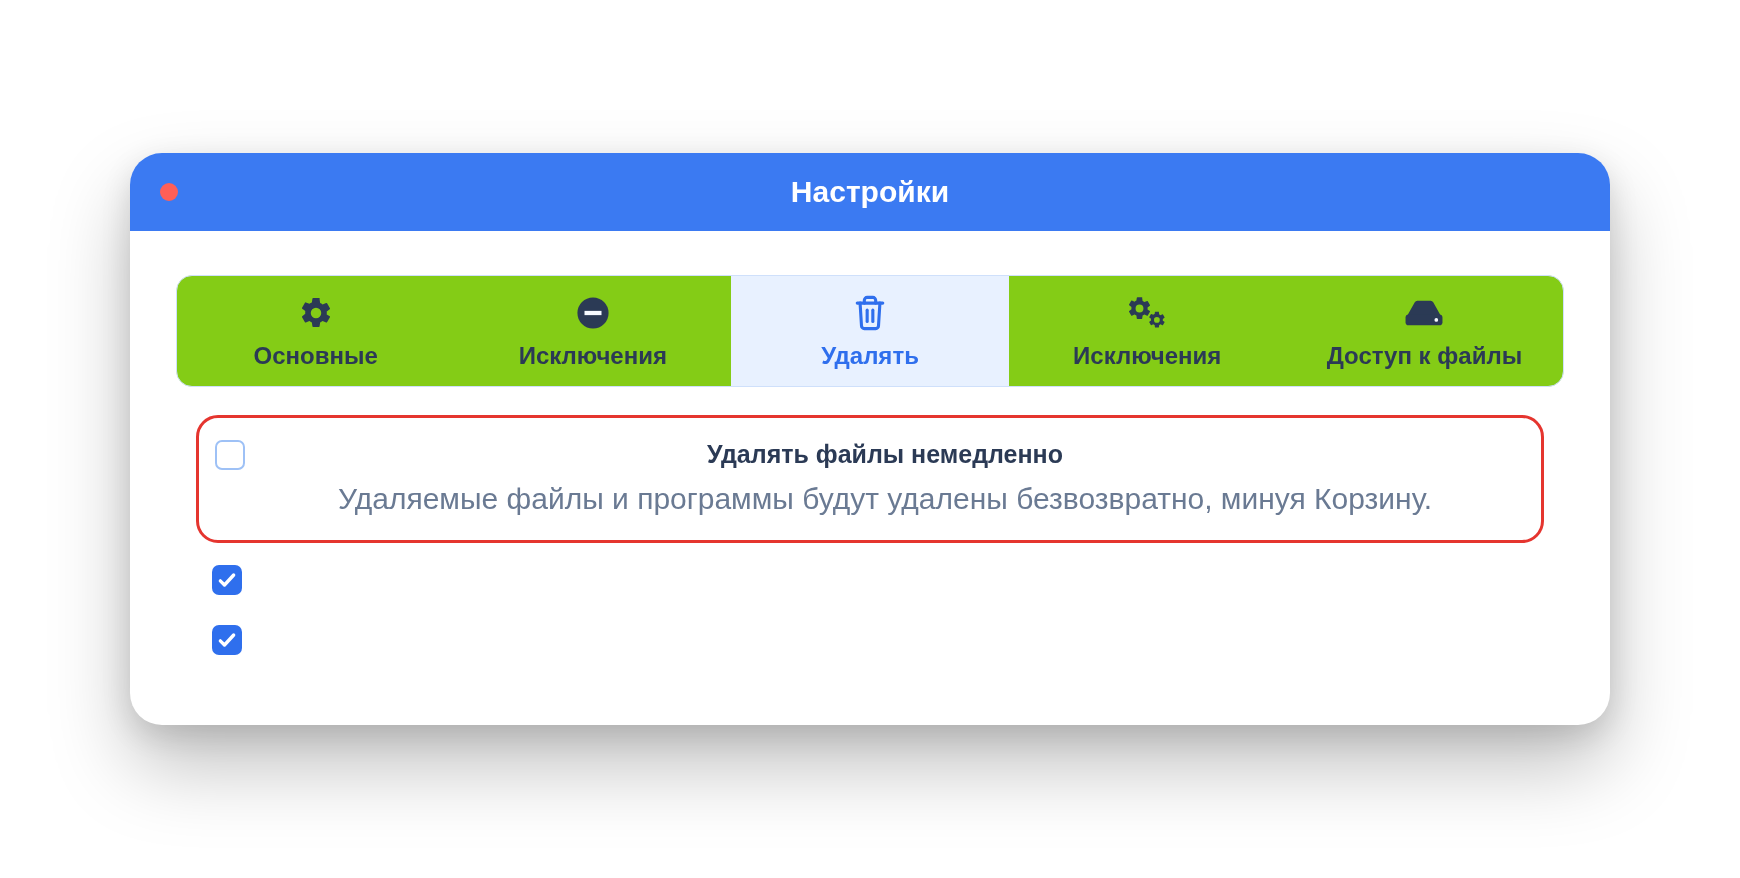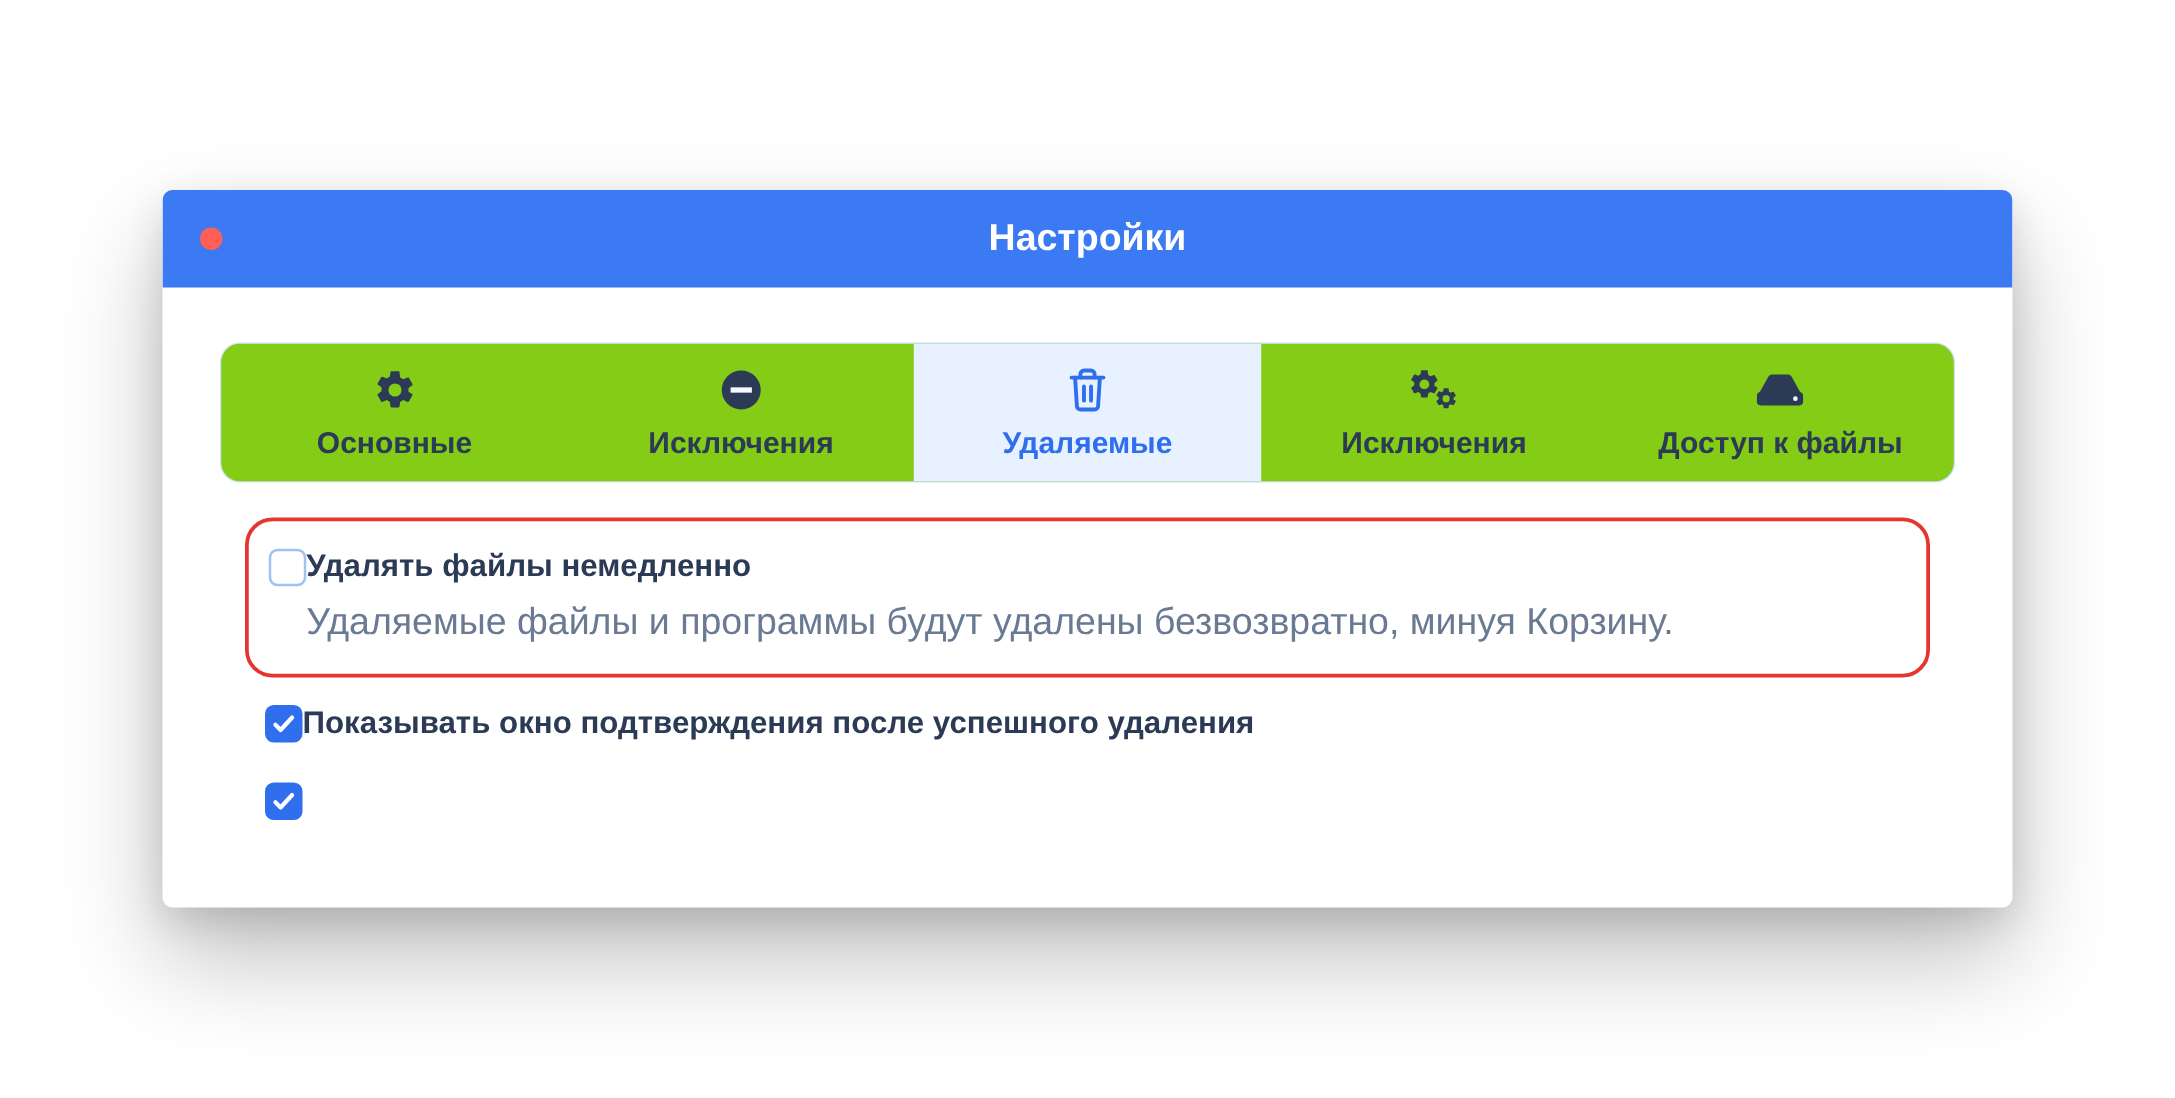--- a/index.html
+++ b/index.html
@@ -7,24 +7,25 @@
     width: 1740px;
     height: 878px;
     font-family: -apple-system, BlinkMacSystemFont, "Segoe UI", Helvetica, Arial, sans-serif;
     background: #ffffff;
     display: flex;
     align-items: center;
     justify-content: center;
   }
   .window {
     width: 1480px;
-    border-radius: 8px;
+    border-radius: 32px;
     background: #ffffff;
     box-shadow: 0 40px 80px rgba(0,0,0,0.25), 0 10px 30px rgba(0,0,0,0.12);
     overflow: hidden;
+    text-align: center;
   }
   .titlebar {
     background: #3b7af2;
     height: 78px;
     position: relative;
     display: flex;
     align-items: center;
     justify-content: center;
   }
   .traffic-light {
@@ -162,21 +163,21 @@
       <div class="tab active">
         <span class="tab-icon">
           <svg width="34" height="38" viewBox="0 0 24 26" fill="none" stroke="#2f6fed" stroke-width="2.2" stroke-linecap="round" stroke-linejoin="round">
               <path d="M3 6h18"></path>
               <path d="M8 6V4a2 2 0 0 1 2-2h4a2 2 0 0 1 2 2v2"></path>
               <path d="M5 6l1 16a2 2 0 0 0 2 2h8a2 2 0 0 0 2-2l1-16"></path>
               <line x1="10" y1="11" x2="10" y2="19"></line>
               <line x1="14" y1="11" x2="14" y2="19"></line>
             </svg>
         </span>
-        <span class="tab-label">Удаляемые</span>
+        <span class="tab-label">Удалять</span>
       </div>
 
       <div class="tab">
         <span class="tab-icon">
           <svg width="42" height="36" viewBox="0 0 28 24" fill="#2b3a55">
             <g transform="translate(0,0) scale(0.75)">
                 <path d="M19.14,12.94a7.07,7.07,0,0,0,.06-.94,7.07,7.07,0,0,0-.06-.94l2.03-1.58a.5.5,0,0,0,.12-.64l-1.92-3.32a.5.5,0,0,0-.6-.22l-2.39.96a7,7,0,0,0-1.62-.94l-.36-2.54A.5.5,0,0,0,13.9,2h-3.8a.5.5,0,0,0-.5.42L9.24,4.96a7,7,0,0,0-1.62.94l-2.39-.96a.5.5,0,0,0-.6.22L2.71,8.48a.5.5,0,0,0,.12.64L4.86,10.7a7.07,7.07,0,0,0-.06.94,7.07,7.07,0,0,0,.06.94L2.83,14.16a.5.5,0,0,0-.12.64l1.92,3.32a.5.5,0,0,0,.6.22l2.39-.96a7,7,0,0,0,1.62.94l.36,2.54a.5.5,0,0,0,.5.42h3.8a.5.5,0,0,0,.5-.42l.36-2.54a7,7,0,0,0,1.62-.94l2.39.96a.5.5,0,0,0,.6-.22l1.92-3.32a.5.5,0,0,0-.12-.64ZM12,15.5A3.5,3.5,0,1,1,15.5,12,3.5,3.5,0,0,1,12,15.5Z"></path>
               </g>
             <g transform="translate(14,10) scale(0.55)">
                 <path d="M19.14,12.94a7.07,7.07,0,0,0,.06-.94,7.07,7.07,0,0,0-.06-.94l2.03-1.58a.5.5,0,0,0,.12-.64l-1.92-3.32a.5.5,0,0,0-.6-.22l-2.39.96a7,7,0,0,0-1.62-.94l-.36-2.54A.5.5,0,0,0,13.9,2h-3.8a.5.5,0,0,0-.5.42L9.24,4.96a7,7,0,0,0-1.62.94l-2.39-.96a.5.5,0,0,0-.6.22L2.71,8.48a.5.5,0,0,0,.12.64L4.86,10.7a7.07,7.07,0,0,0-.06.94,7.07,7.07,0,0,0,.06.94L2.83,14.16a.5.5,0,0,0-.12.64l1.92,3.32a.5.5,0,0,0,.6.22l2.39-.96a7,7,0,0,0,1.62.94l.36,2.54a.5.5,0,0,0,.5.42h3.8a.5.5,0,0,0,.5-.42l.36-2.54a7,7,0,0,0,1.62-.94l2.39.96a.5.5,0,0,0,.6-.22l1.92-3.32a.5.5,0,0,0-.12-.64ZM12,15.5A3.5,3.5,0,1,1,15.5,12,3.5,3.5,0,0,1,12,15.5Z"></path>
@@ -208,23 +209,20 @@
           <div class="opt-desc">Удаляемые файлы и программы будут удалены безвозвратно, минуя Корзину.</div>
         </div>
       </div>
 
       <div class="option">
         <div class="checkbox checked">
           <svg width="20" height="20" viewBox="0 0 24 24" fill="none" stroke="#ffffff" stroke-width="4" stroke-linecap="round" stroke-linejoin="round">
               <polyline points="4 13 9 18 20 6"></polyline>
             </svg>
         </div>
-        <div class="opt-text">
-          <div class="opt-title">Показывать окно подтверждения после успешного удаления</div>
-        </div>
       </div>
 
       <div class="option">
         <div class="checkbox checked">
           <svg width="20" height="20" viewBox="0 0 24 24" fill="none" stroke="#ffffff" stroke-width="4" stroke-linecap="round" stroke-linejoin="round">
               <polyline points="4 13 9 18 20 6"></polyline>
             </svg>
         </div>
       </div>
 

